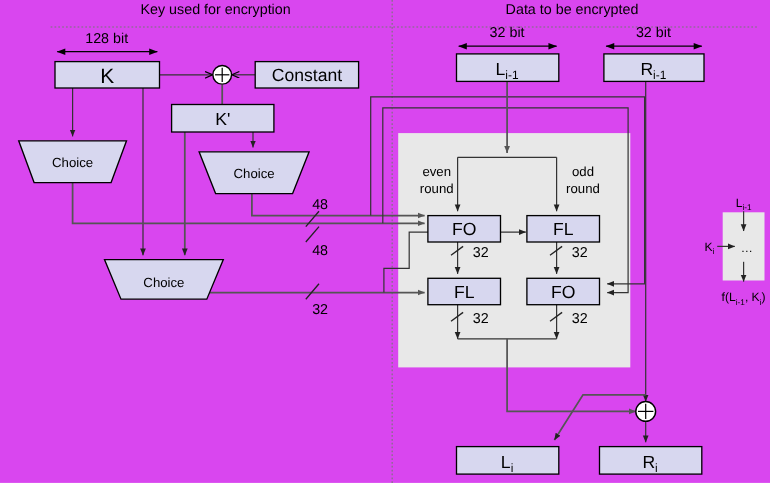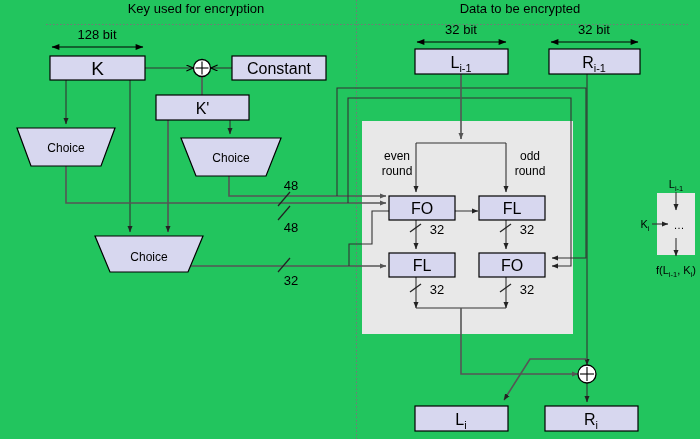--- a/index.html
+++ b/index.html
@@ -4,21 +4,21 @@
 <style>
   html,body{margin:0;padding:0;background:#ffffff;}
   body{
     font-family:"Liberation Sans", sans-serif;
     -webkit-font-smoothing:antialiased;
   }
   #stage{
     position:relative;
     width:700px;
     height:439px;
-    background:#22c55e;
+    background:#d946ef;
     overflow:hidden;
   }
   svg#diagram{
     position:absolute;
     left:0; top:0;
     width:700px; height:439px;
   }
   text{ font-family:"Liberation Sans", sans-serif; fill:#000000; }
   .hdr{ font-size:13px; text-anchor:middle; }
   .boxlbl-lg{ font-size:19px; text-anchor:middle; }

